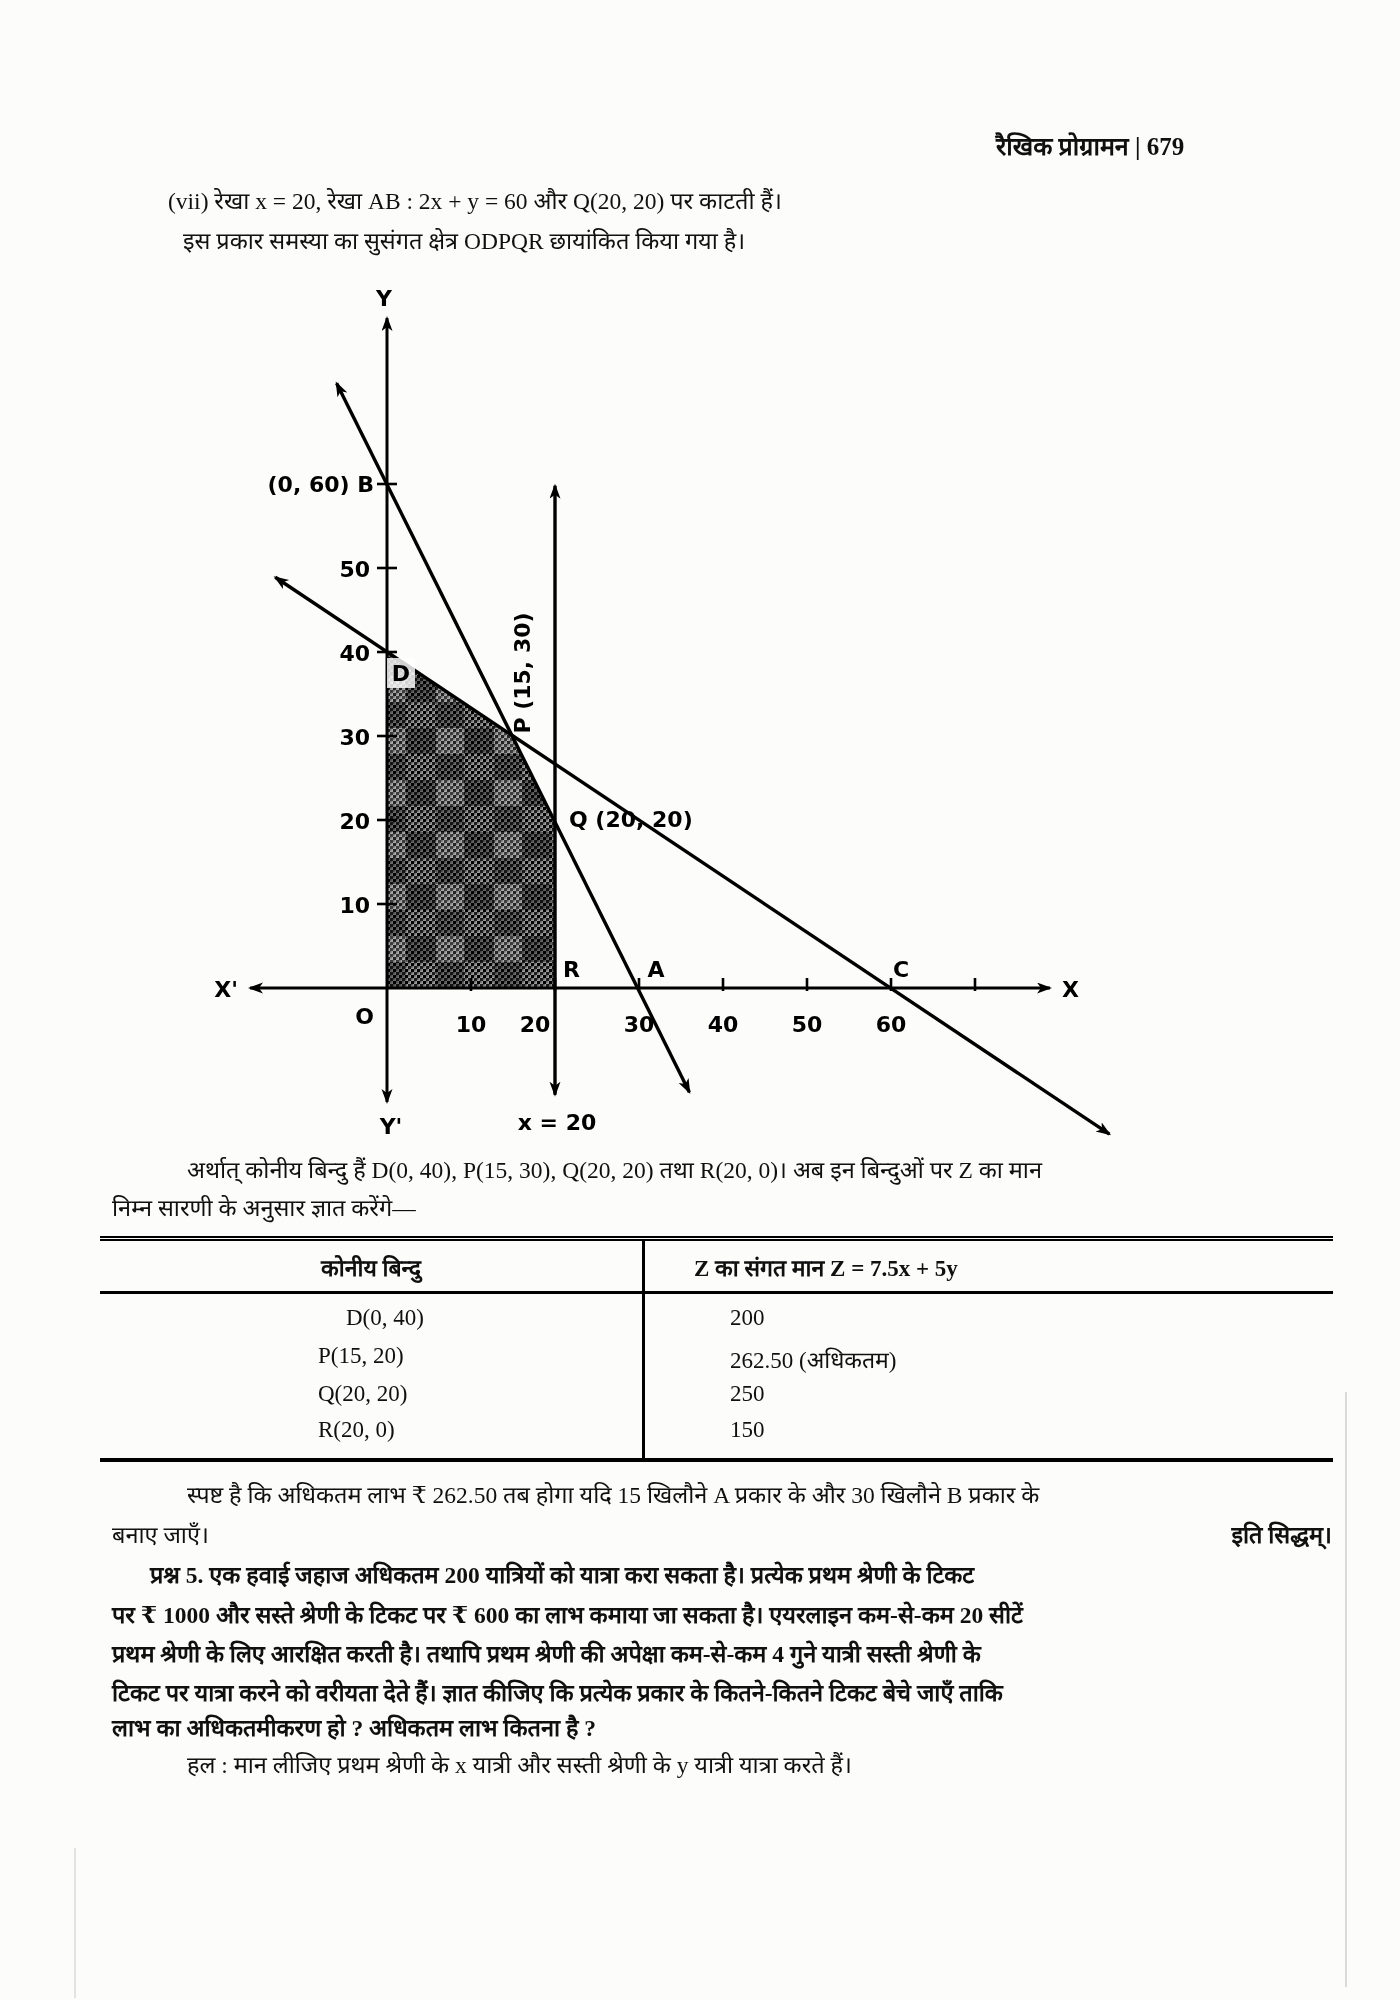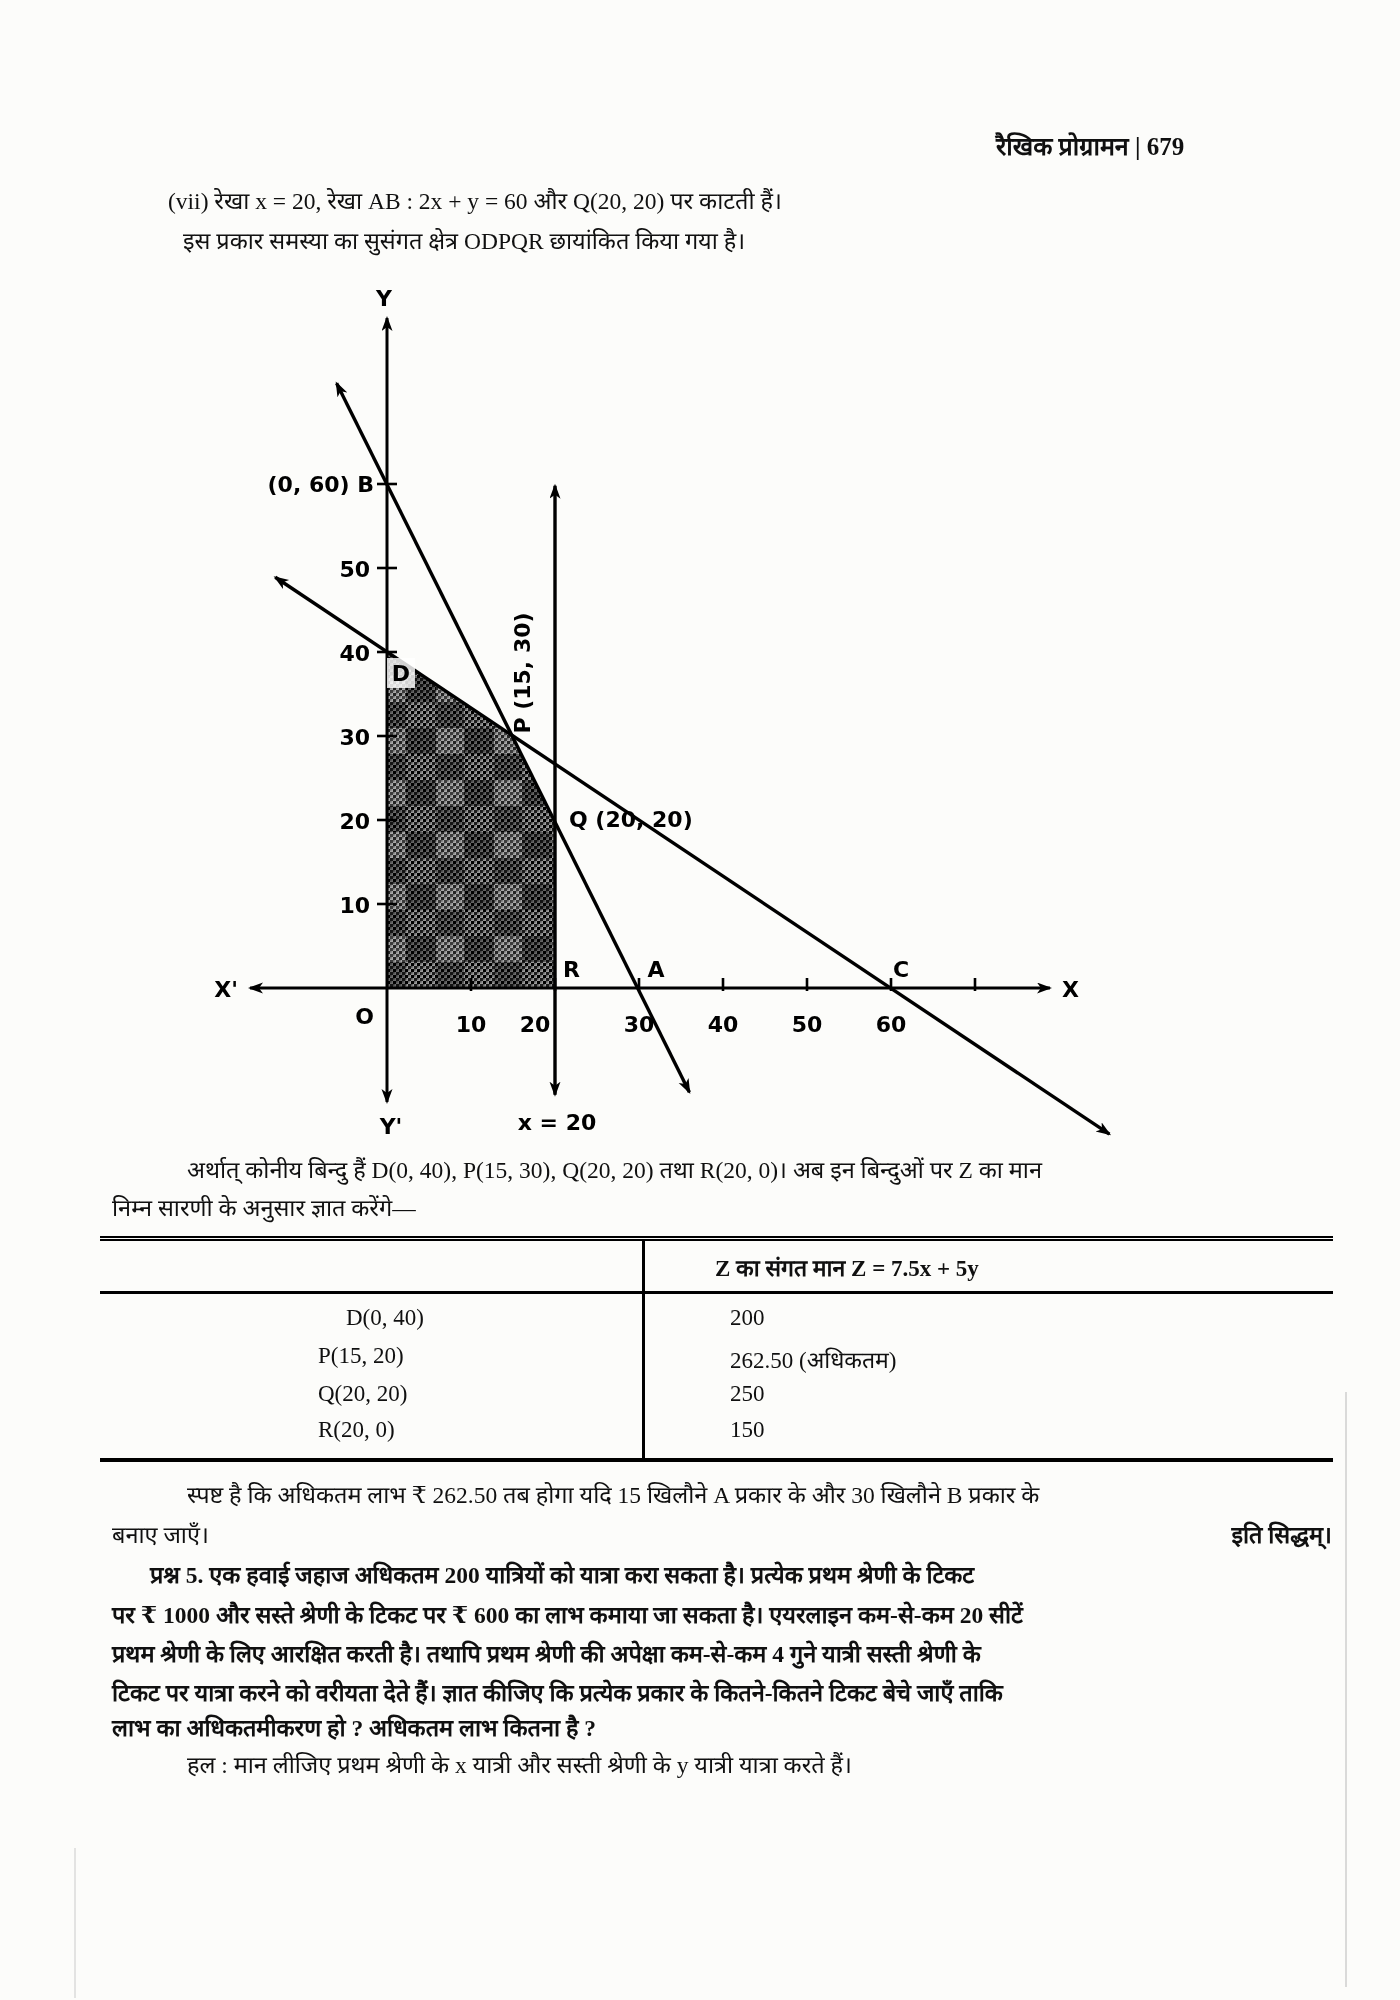--- a/index.html
+++ b/index.html
@@ -98,21 +98,22 @@
     <text x="901" y="977" text-anchor="middle">C</text>
     <text x="557" y="1130" text-anchor="middle">x = 20</text>
   </svg>
 
 <div class="line" style="left:187px;top:1155px;">अर्थात् कोनीय बिन्दु हैं D(0, 40), P(15, 30), Q(20, 20) तथा R(20, 0)। अब इन बिन्दुओं पर Z का मान</div>
 <div class="line" style="left:112px;top:1193px;text-align:center;">निम्न सारणी के अनुसार ज्ञात करेंगे—</div>
 
 <div class="lp-table" style="left:100px;top:1236px;width:1233px;height:217px;">
   <div class="vdiv" style="left:542px;"></div>
   <div class="hsep" style="top:50px;"></div>
-  <div class="cell th" style="left:615px;top:10px;">Z का संगत मान Z = 7.5x + 5y</div>
+  <div class="cell th" style="left:0;width:542px;top:10px;text-align:center;">कोनीय बिन्दु</div>
+  <div class="cell th" style="left:594px;top:10px;">Z का संगत मान Z = 7.5x + 5y</div>
 
   <div class="cell" style="left:218px;top:64px;margin-left:28px;">D(0, 40)</div>
   <div class="cell" style="left:630px;top:64px;">200</div>
   <div class="cell" style="left:218px;top:102px;">P(15, 20)</div>
   <div class="cell" style="left:630px;top:102px;">262.50 (अधिकतम)</div>
   <div class="cell" style="left:218px;top:140px;">Q(20, 20)</div>
   <div class="cell" style="left:630px;top:140px;">250</div>
   <div class="cell" style="left:218px;top:176px;">R(20, 0)</div>
   <div class="cell" style="left:630px;top:176px;">150</div>
 </div>

